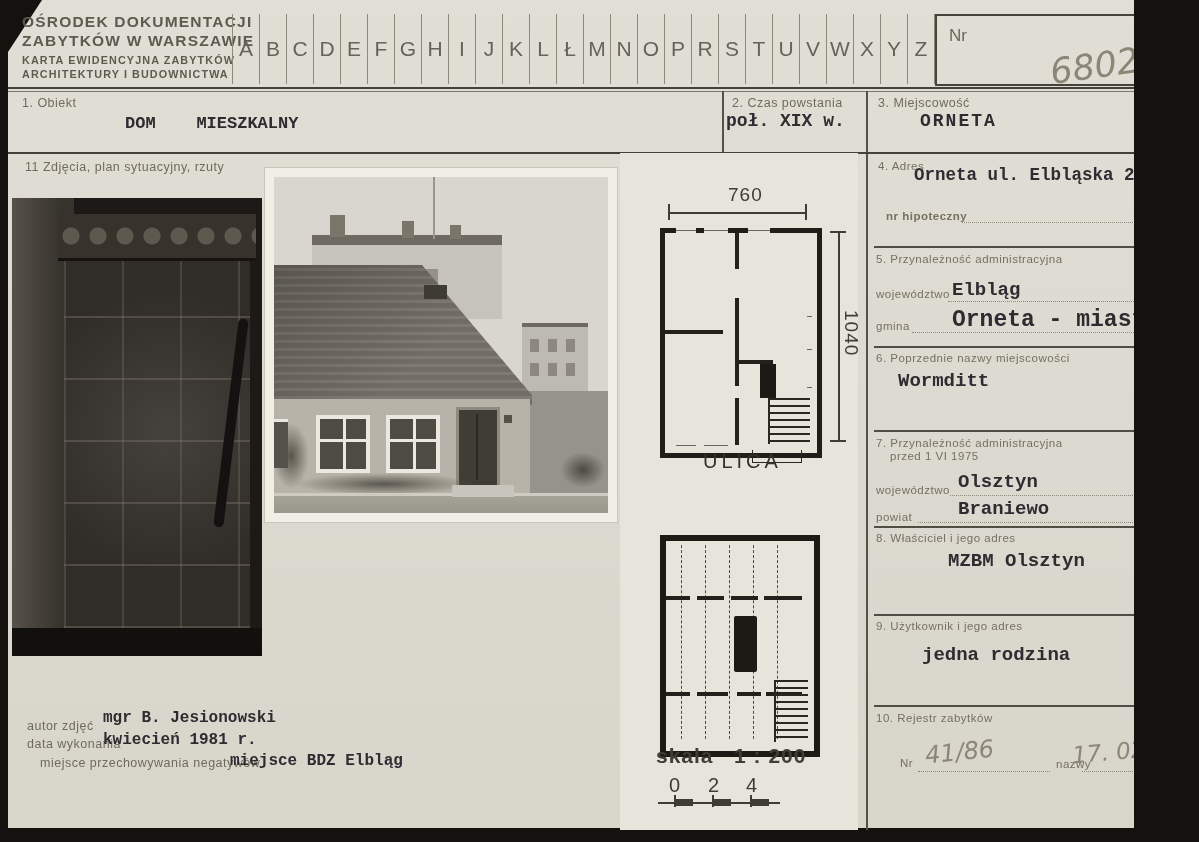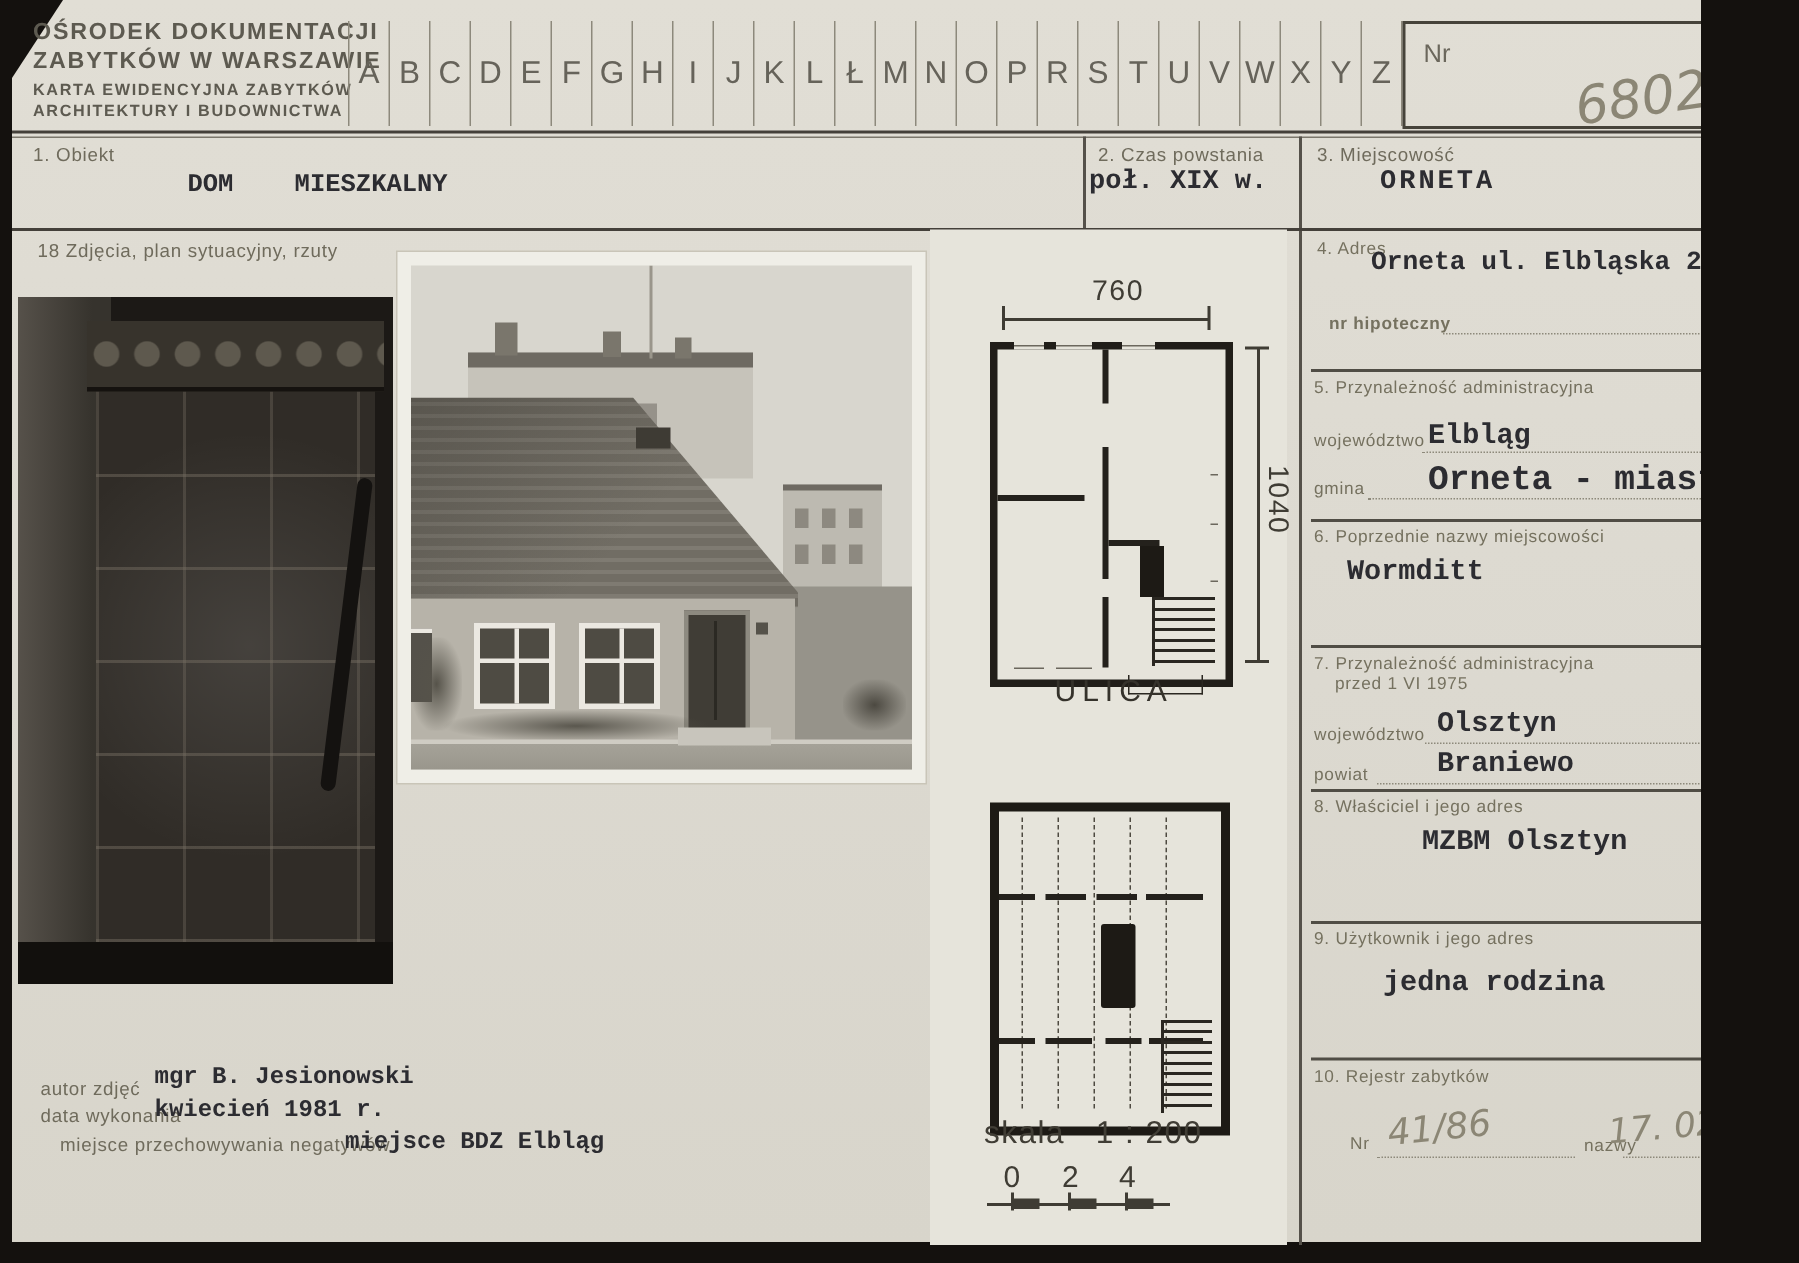--- a/index.html
+++ b/index.html
@@ -99,21 +99,21 @@
   <div class="vline" style="left:722px;top:91px;height:61px;"></div>
   <span class="lbl2" style="left:732px;top:96px;">2. Czas powstania</span>
   <span class="typed" style="left:726px;top:111px;font-size:18px;">poł. XIX w.</span>
 
   <div class="vline" style="left:866px;top:91px;height:739px;"></div>
   <span class="lbl2" style="left:878px;top:96px;">3. Miejscowość</span>
   <span class="typed" style="left:920px;top:111px;font-size:18px;letter-spacing:2px;">ORNETA</span>
 
   <div class="hline" style="left:8px;top:152px;width:1191px;"></div>
 
-  <span class="lbl2" style="left:25px;top:160px;">18 Zdjęcia, plan sytuacyjny, rzuty</span>
+  <span class="lbl2" style="left:25px;top:160px;">11 Zdjęcia, plan sytuacyjny, rzuty</span>
 
   <div class="abs" style="left:12px;top:198px;width:250px;height:458px;background:#1c1916;overflow:hidden;">
     <div class="abs" style="left:0;top:0;width:62px;height:458px;background:linear-gradient(90deg,#56514a,#36332d 80%);"></div>
     <div class="abs" style="left:52px;top:56px;width:186px;height:392px;background:#302c27;
          background-image:repeating-linear-gradient(to bottom,rgba(120,112,100,.45) 0 2px,transparent 2px 62px),
                           repeating-linear-gradient(to right,rgba(120,112,100,.35) 0 2px,transparent 2px 58px),
                           radial-gradient(circle at 55% 45%,rgba(255,255,255,.10),transparent 60%);"></div>
     <div class="abs" style="left:46px;top:16px;width:198px;height:44px;background-color:#37332c;
          background-image:radial-gradient(circle 9px at 13px 22px,#5e594e 0 8px,transparent 9px);
          background-size:27px 44px;background-repeat:repeat-x;border-bottom:3px solid #15120f;"></div>
@@ -218,21 +218,21 @@
   <div class="planwall" style="left:697px;top:596px;width:27px;height:4px;"></div>
   <div class="planwall" style="left:731px;top:596px;width:27px;height:4px;"></div>
   <div class="planwall" style="left:764px;top:596px;width:38px;height:4px;"></div>
   <div class="planwall" style="left:666px;top:692px;width:24px;height:4px;"></div>
   <div class="planwall" style="left:697px;top:692px;width:31px;height:4px;"></div>
   <div class="planwall" style="left:737px;top:692px;width:24px;height:4px;"></div>
   <div class="planwall" style="left:766px;top:692px;width:36px;height:4px;"></div>
   <div class="blackfill" style="left:734px;top:616px;width:23px;height:56px;border-radius:2px;"></div>
   <div class="stair" style="left:774px;top:680px;width:32px;height:62px;"></div>
 
-  <span class="dimtxt" style="left:656px;top:744px;font-size:21px;color:#403d35;white-space:pre;">skala   1 : 200</span>
+  <span class="dimtxt" style="left:656px;top:744px;font-size:21px;color:#403d35;white-space:pre;font-weight:bold;">skala   1 : 200</span>
 
   <span class="dimtxt" style="left:669px;top:774px;font-size:20px;">0</span>
   <span class="dimtxt" style="left:708px;top:774px;font-size:20px;">2</span>
   <span class="dimtxt" style="left:746px;top:774px;font-size:20px;">4</span>
   <div class="tick" style="left:658px;top:802px;width:122px;height:2px;"></div>
   <div class="tick" style="left:674px;top:799px;width:19px;height:7px;"></div>
   <div class="tick" style="left:712px;top:799px;width:19px;height:7px;"></div>
   <div class="tick" style="left:750px;top:799px;width:19px;height:7px;"></div>
   <div class="tick" style="left:674px;top:795px;width:1.5px;height:12px;"></div>
   <div class="tick" style="left:712px;top:795px;width:1.5px;height:12px;"></div>

